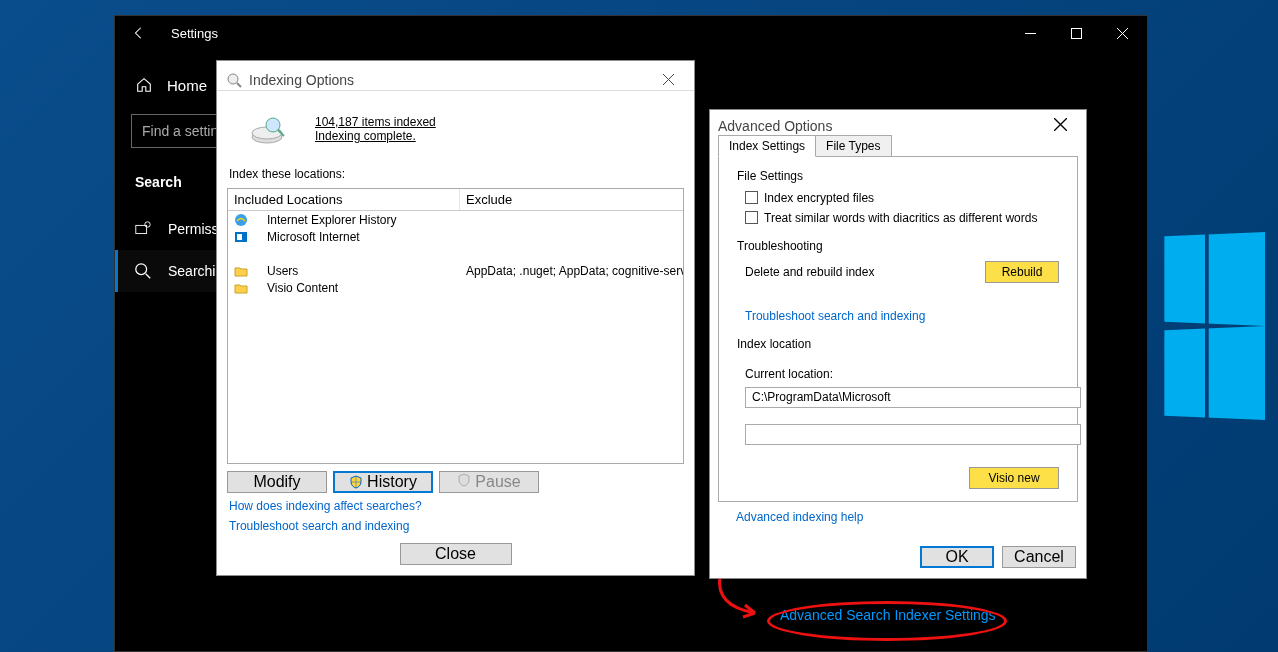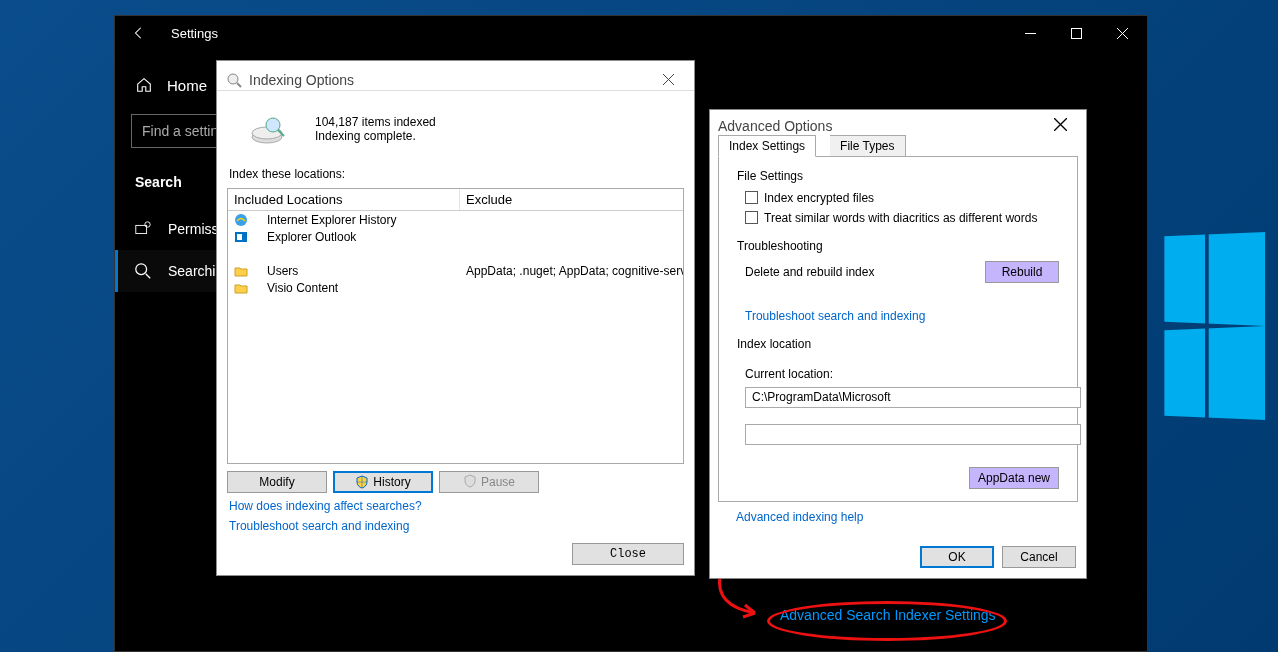--- a/index.html
+++ b/index.html
@@ -158,21 +158,21 @@
   }
   .dlg-titlebar .dicon { width: 18px; height:18px; margin-right:6px; display:flex;align-items:center;justify-content:center;}
   .dlg-titlebar .dtitle { flex:1; }
   .dlg-close { width: 40px; text-align:center; color:#444; font-size:14px; }
   .idx-top {
     display:flex; align-items:center; gap: 28px;
     padding: 12px 12px 6px 30px;
     height:70px;
   }
   .idx-icon { width:40px; height:40px; display:flex;align-items:center;justify-content:center; }
-  .idx-stats { display:flex; flex-direction:column; font-size:12px; color:#000; }
+  .idx-stats { display:flex; flex-direction:column; font-size:12px; color:#000;text-decoration:underline; }
   .idx-loc-label { padding: 6px 12px 4px 12px; font-size:12px; }
   .idx-list {
     margin: 3px 10px;
     border: 1px solid #aaa;
     flex: 1;
     background: #fff;
     overflow: hidden;
   }
   .idx-list-header {
     display:flex;
@@ -189,45 +189,45 @@
   .idx-buttons {
     display:flex; gap:6px;
     padding: 4px 10px 2px 10px;
   }
   .win-btn {
     height: 22px;
     min-width: 100px;
     border: 1px solid #999;
     background: #e1e1e1;
     display:flex; align-items:center; justify-content:center;
-    font-size:12px;
+    font-size:16px;
     gap:4px;
   }
   .win-btn.warn .shield { width:14px;height:14px; }
   .win-btn.disabled { color:#888; }
   .win-btn.focus { border: 1px solid #0078d4; box-shadow: inset 0 0 0 1px #0078d4; }
   .idx-links { padding: 4px 12px; display:flex; flex-direction:column; gap:6px; }
   .idx-links a, .wlink { color:#0066cc; font-size:12px; text-decoration:none; cursor:pointer; }
-  .idx-footer { padding: 6px 10px 10px 10px; display:flex; justify-content:flex-end;font-family:Liberation Mono, monospace; }
+  .idx-footer { padding: 6px 10px 10px 10px; display:flex; justify-content:center; }
   .idx-footer .win-btn { min-width: 112px; }
 
   
   .advdlg {
     position: absolute;
     left: 709px; top: 109px;
     width: 378px; height: 470px;
     background:#fff;
     color:#000;
     border:1px solid #888;
     display:flex; flex-direction:column;
     font-size:12px;
   }
   .advdlg .dlg-titlebar { border-bottom: none; height:30px; }
   .adv-body { padding: 0 8px 8px 8px; flex:1; display:flex; flex-direction:column; }
-  .tabs { display:flex; position:relative;gap:14px; }
+  .tabs { display:flex; position:relative; }
   .tab {
     padding: 3px 10px;
     border:1px solid #aaa;
     background:#fff;
     position:relative;
     top:1px;
     font-size:12px;
   }
   .tab.active { border-bottom:1px solid #fff; z-index:2; }
   .tab.inactive { background:#f0f0f0; border-left:none; }
@@ -238,21 +238,21 @@
     display:flex; flex-direction:column;
     gap:14px;
   }
   .group { display:flex; flex-direction:column; gap:6px; }
   .group-title { font-size:12px; margin-bottom:2px; }
   .chk-row { display:flex; gap:6px; padding-left:8px; font-size:12px; }
   .chk { width:13px; height:13px; border:1px solid #555; display:inline-block; }
   .troubleshoot-row { display:flex; align-items:center; justify-content:space-between; padding-left:8px; }
   .smallbtn {
     height:22px; min-width:74px;
-    border:1px solid #999; background:#c4b5fd;
+    border:1px solid #999; background:#fde047;
     display:flex; align-items:center; justify-content:center;
     font-size:12px;
   }
   .field {
     border:1px solid #aaa; height:21px;
     padding:2px 6px; font-size:12px;
     background:#fff;
     margin-left:8px;
     width: 336px;
   }
@@ -404,21 +404,21 @@
           <div class="c2"></div>
         </div>
         <div class="idx-row">
           <div class="c1">
             <span class="fic">
               <svg width="14" height="14">
                 <rect x="1" y="2" width="12" height="10" fill="#0072c6"></rect>
                 <rect x="3" y="4" width="5" height="6" fill="#fff"></rect>
               </svg>
             </span>
-            <span>Explorer Outlook</span>
+            <span>Microsoft Internet</span>
           </div>
           <div class="c2"></div>
         </div>
         <div class="idx-row">
           <div class="c2"></div>
         </div>
         <div class="idx-row">
           <div class="c1">
             <span class="fic">
               <svg width="14" height="14">
@@ -518,21 +518,21 @@
 
       <div class="group">
         <div class="group-title">Index location</div>
         <div class="loc-sub">Current location:</div>
         <div class="field">C:\ProgramData\Microsoft</div>
         <div style="height:4px"></div>
         <div class="field"></div>
         <div style="height:10px"></div>
         <div class="selectnew-row">
           <div class="smallbtn" style="min-width:90px">
-              <span>AppData new</span>
+              <span>Visio new</span>
             </div>
         </div>
       </div>
     </div>
     <div class="adv-foot-links">
       <a class="wlink">Advanced indexing help</a>
     </div>
   </div>
   <div class="adv-footer">
     <div class="win-btn focus">

